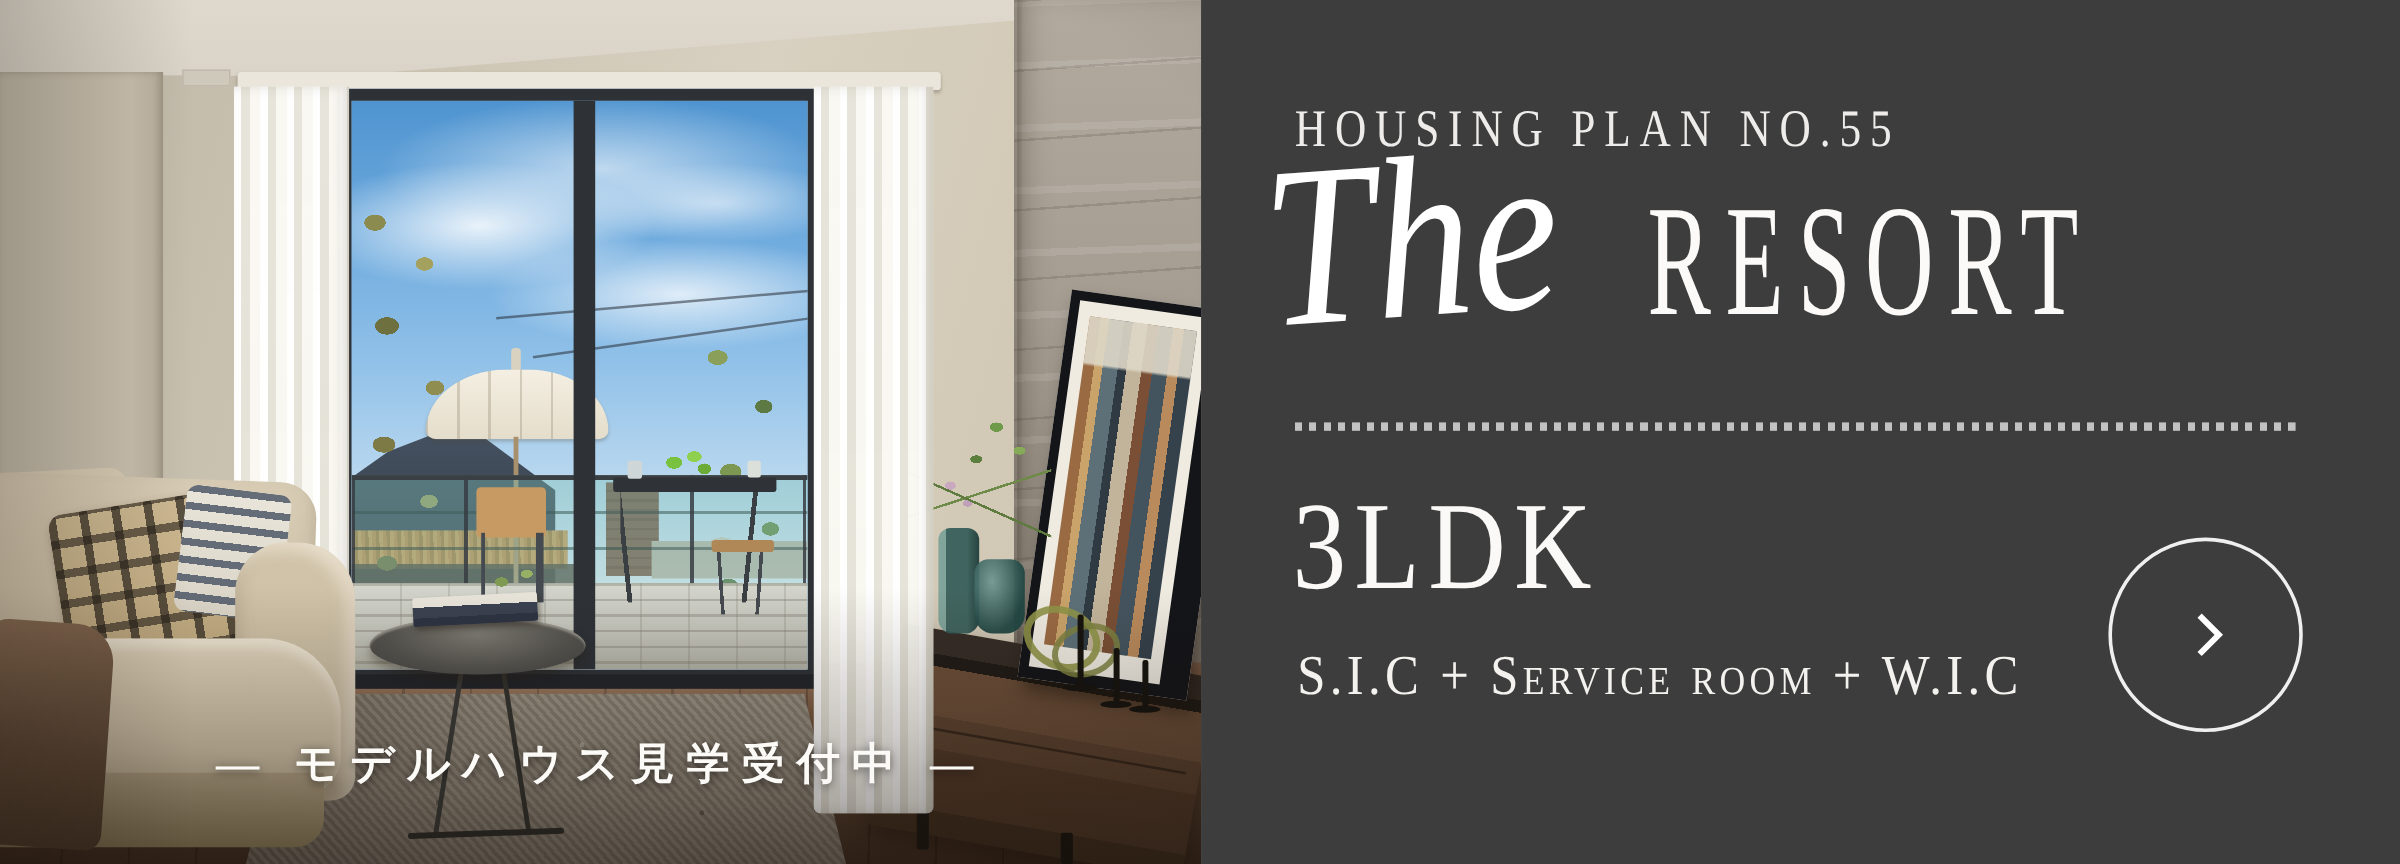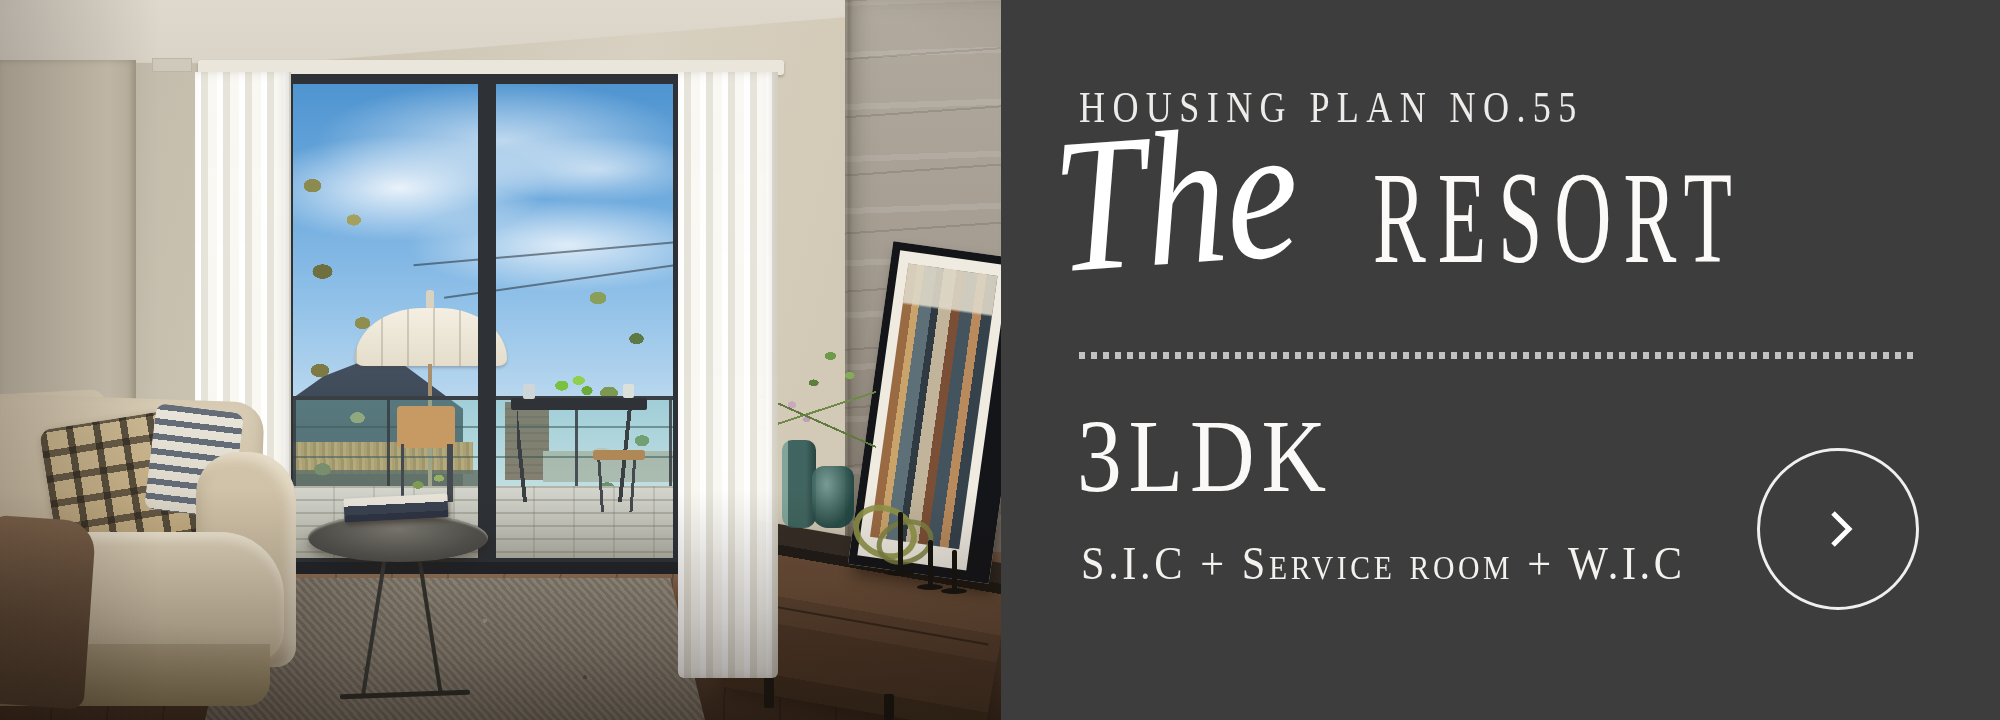--- a/index.html
+++ b/index.html
@@ -325,20 +325,21 @@
 
     <div class="abs ctable-leg-a"></div>
     <div class="abs ctable-leg-b"></div>
     <div class="abs ctable-foot"></div>
     <div class="abs ctable-top"></div>
     <div class="abs books"></div>
     <div class="abs book-sprig"></div>
 
     <div class="abs photo-vignette"></div>
 
+    <div class="abs photo-caption">— モデルハウス見学受付中 —</div>
   </div>
 
   <div class="panel">
     <div class="abs plan-label">HOUSING PLAN NO.55</div>
 
     <div class="abs title-script">The</div>
     <div class="abs title-main">RESORT</div>
 
     <div class="abs dashed-divider"></div>
 

